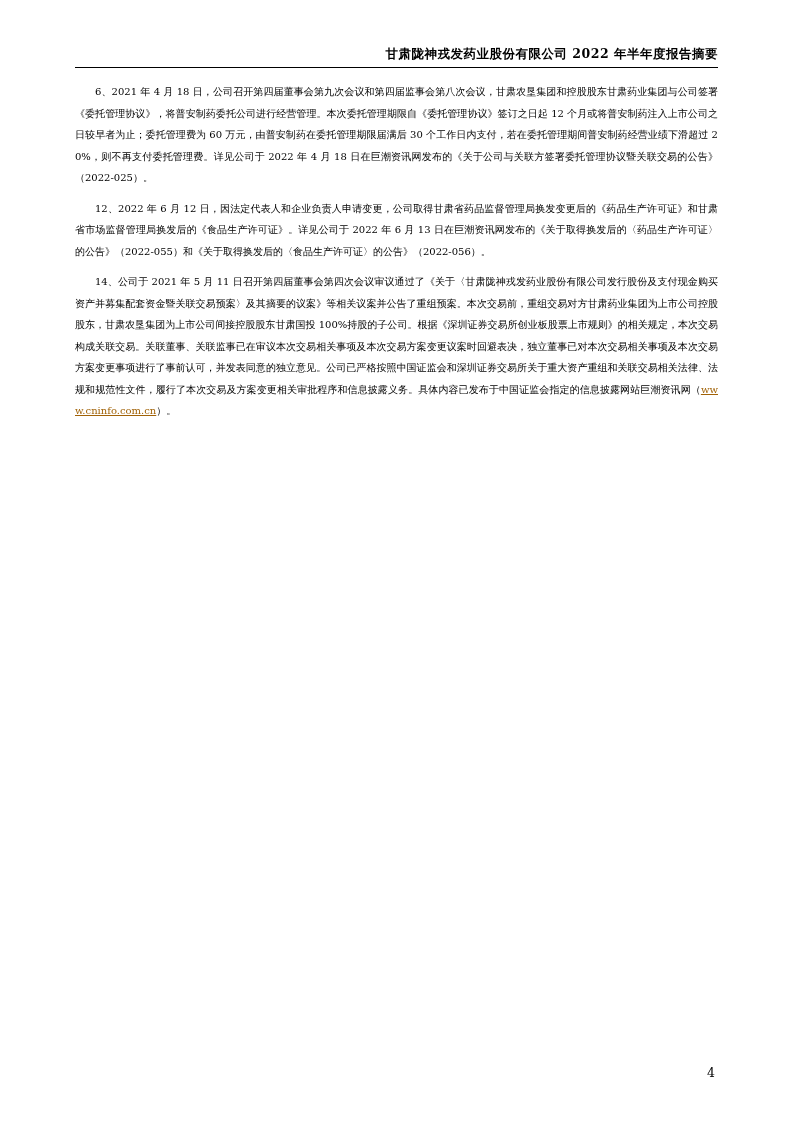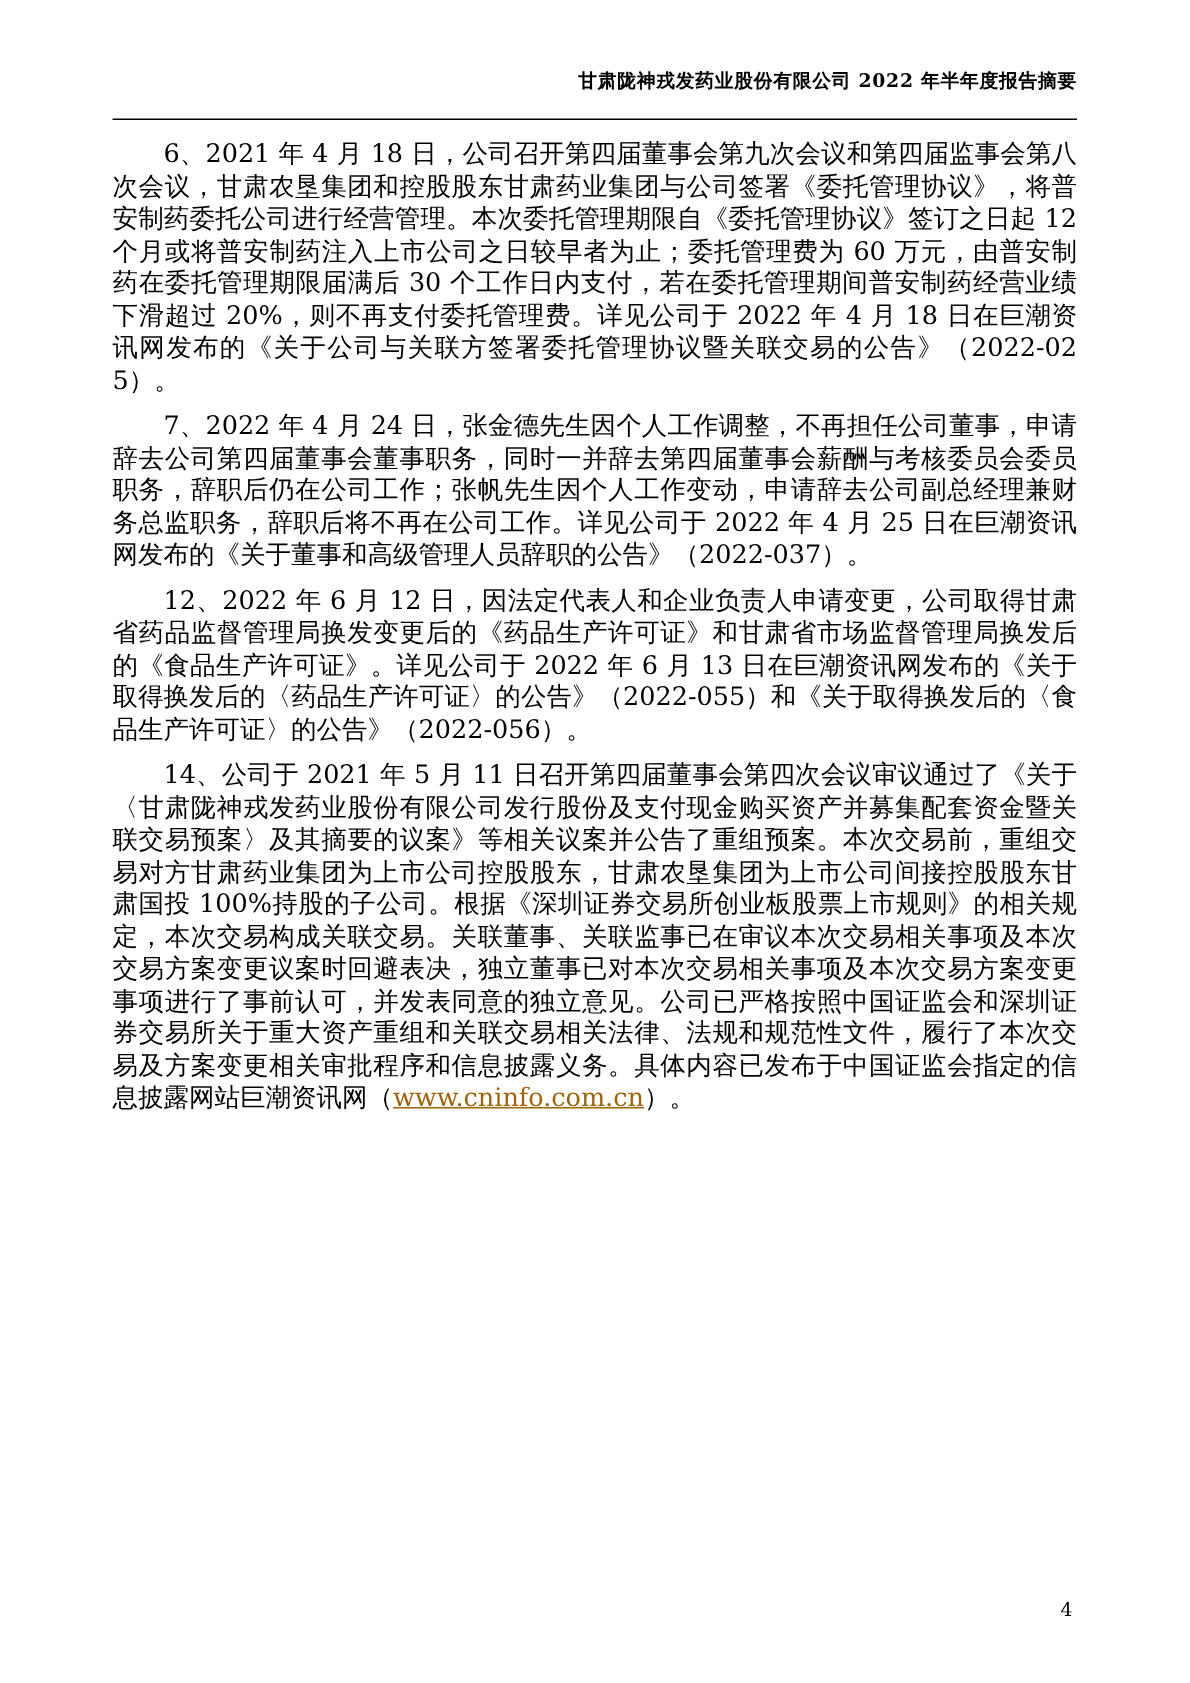--- a/index.html
+++ b/index.html
@@ -14,34 +14,34 @@
     margin: 0 auto;
     background: #ffffff;
     color: #000000;
     font-family: "DejaVu Serif", "Liberation Serif", serif;
     box-sizing: border-box;
     padding: 46px 75px 0 75px;
     overflow: hidden;
   }
   .page-header {
     border-bottom: 1.5px solid #000000;
-    padding-bottom: 17px;
+    padding-bottom: 5px;
   }
   .header-title {
     text-align: right;
     font-size: 12.5px;
     font-weight: bold;
     letter-spacing: 0.5px;
     line-height: 16px;
   }
   .content {
     margin-top: 13px;
   }
   .para {
-    font-size: 17px;
+    font-size: 10px;
     line-height: 21.5px;
     text-align: justify;
     text-indent: 2em;
     margin: 0 0 9px 0;
     word-break: break-all;
   }
   .link {
     color: #a16207;
     text-decoration: underline;
     cursor: pointer;
@@ -57,21 +57,20 @@
 <body>
 
 <div class="page">
 
   <header class="page-header">
     <div class="header-title">甘肃陇神戎发药业股份有限公司 2022 年半年度报告摘要</div>
   </header>
 
   <main class="content">
     <p class="para">6、2021 年 4 月 18 日，公司召开第四届董事会第九次会议和第四届监事会第八次会议，甘肃农垦集团和控股股东甘肃药业集团与公司签署《委托管理协议》，将普安制药委托公司进行经营管理。本次委托管理期限自《委托管理协议》签订之日起 12 个月或将普安制药注入上市公司之日较早者为止；委托管理费为 60 万元，由普安制药在委托管理期限届满后 30 个工作日内支付，若在委托管理期间普安制药经营业绩下滑超过 20%，则不再支付委托管理费。详见公司于 2022 年 4 月 18 日在巨潮资讯网发布的《关于公司与关联方签署委托管理协议暨关联交易的公告》（2022-025）。</p>
-    <p class="para">7、2022 年 4 月 24 日，张金德先生因个人工作调整，不再担任公司董事，申请辞去公司第四届董事会董事职务，同时一并辞去第四届董事会薪酬与考核委员会委员职务，辞职后仍在公司工作；张帆先生因个人工作变动，申请辞去公司副总经理兼财务总监职务，辞职后将不再在公司工作。详见公司于 2022 年 4 月 25 日在巨潮资讯网发布的《关于董事和高级管理人员辞职的公告》（2022-037）。</p>
     <p class="para">12、2022 年 6 月 12 日，因法定代表人和企业负责人申请变更，公司取得甘肃省药品监督管理局换发变更后的《药品生产许可证》和甘肃省市场监督管理局换发后的《食品生产许可证》。详见公司于 2022 年 6 月 13 日在巨潮资讯网发布的《关于取得换发后的〈药品生产许可证〉的公告》（2022-055）和《关于取得换发后的〈食品生产许可证〉的公告》（2022-056）。</p>
     <p class="para"><span>14、公司于 2021 年 5 月 11 日召开第四届董事会第四次会议审议通过了《关于〈甘肃陇神戎发药业股份有限公司发行股份及支付现金购买资产并募集配套资金暨关联交易预案〉及其摘要的议案》等相关议案并公告了重组预案。本次交易前，重组交易对方甘肃药业集团为上市公司控股股东，甘肃农垦集团为上市公司间接控股股东甘肃国投 100%持股的子公司。根据《深圳证券交易所创业板股票上市规则》的相关规定，本次交易构成关联交易。关联董事、关联监事已在审议本次交易相关事项及本次交易方案变更议案时回避表决，独立董事已对本次交易相关事项及本次交易方案变更事项进行了事前认可，并发表同意的独立意见。公司已严格按照中国证监会和深圳证券交易所关于重大资产重组和关联交易相关法律、法规和规范性文件，履行了本次交易及方案变更相关审批程序和信息披露义务。具体内容已发布于中国证监会指定的信息披露网站巨潮资讯网（</span><a class="link">www.cninfo.com.cn</a><span>）。</span></p>
   </main>
 
   <footer>
     <span class="page-number">4</span>
   </footer>
 
 </div>
 

